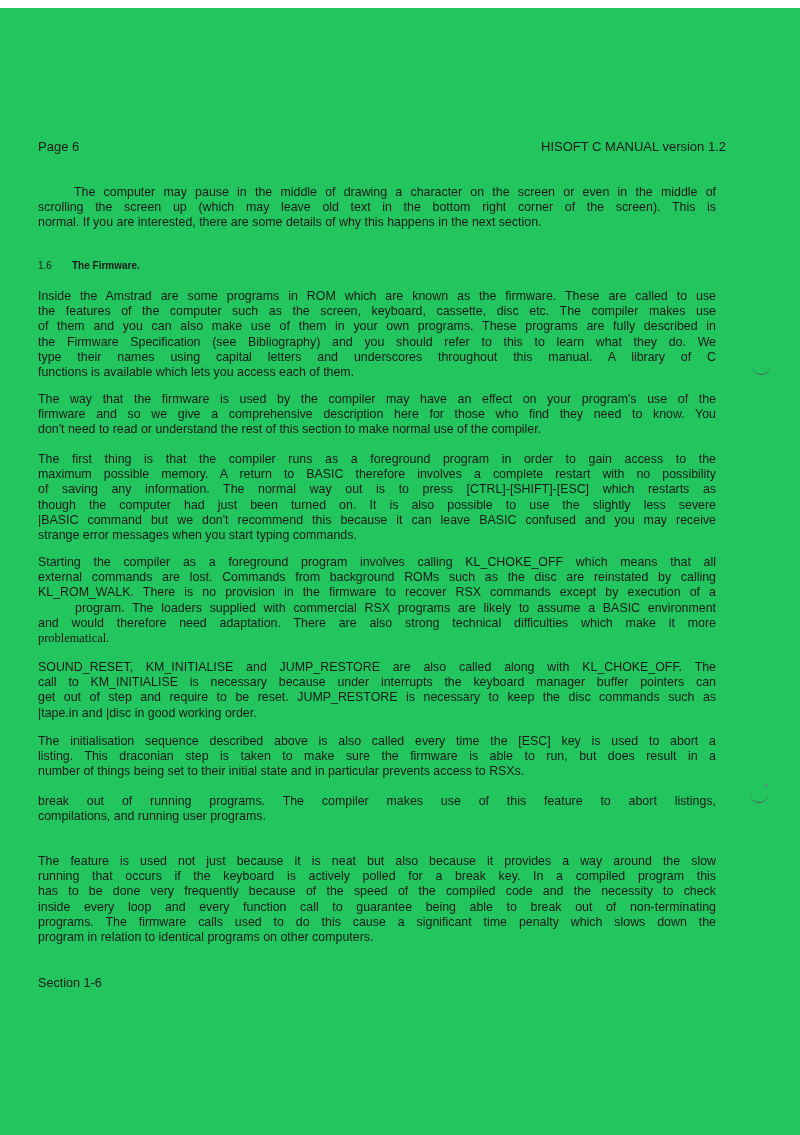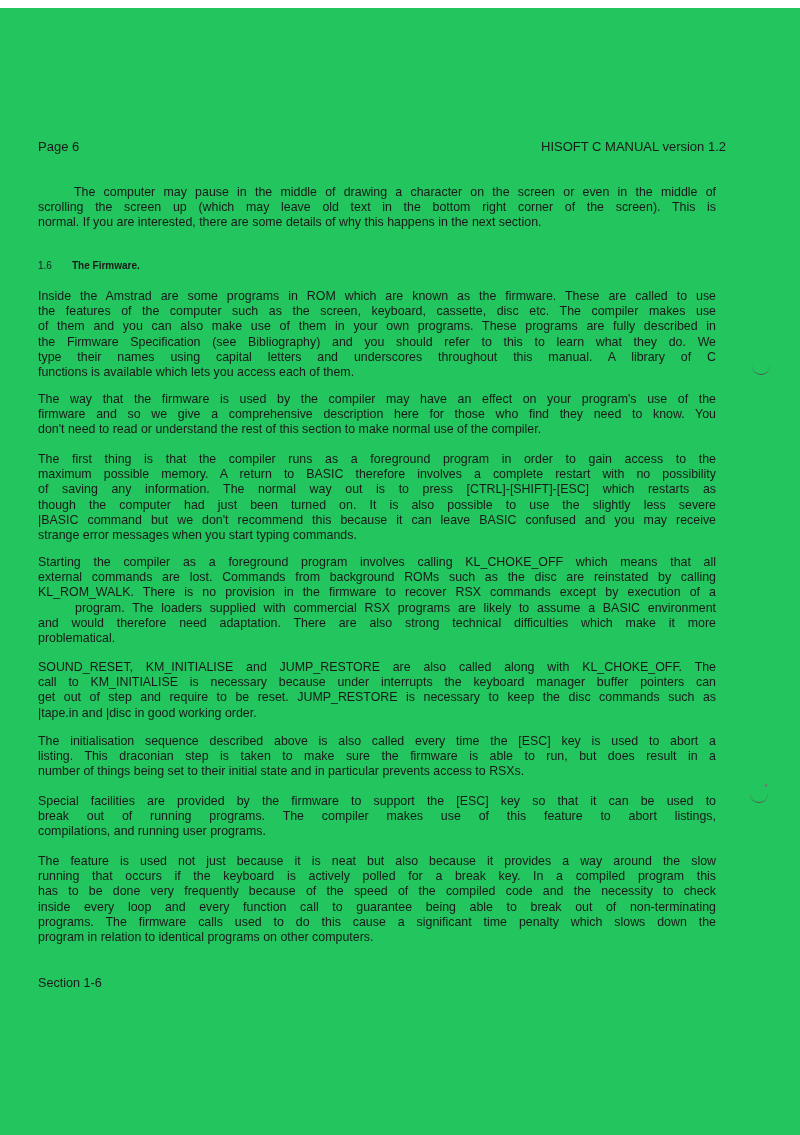--- a/index.html
+++ b/index.html
@@ -58,35 +58,34 @@
       <span class="line" style="display: block; width: auto;">though the computer had just been turned on.  It is also possible to use the slightly less severe</span>
       <span class="line" style="display: block; width: auto;">|BASIC command but we don't recommend this because it can leave BASIC confused and you may receive</span>
       <span class="line last" style="display: block; width: auto;">strange error messages when you start typing commands.</span>
     </div>
   <div class="block" style="top:547px;">
       <span class="line" style="display: block; width: auto;">Starting the compiler as a foreground program involves calling KL_CHOKE_OFF which means that all</span>
       <span class="line" style="display: block; width: auto;">external commands are lost.  Commands from background ROMs such as the disc are reinstated by calling</span>
       <span class="line" style="display: block; width: auto;">KL_ROM_WALK.  There is no provision in the firmware to recover RSX commands except by execution of a</span>
       <span class="line" style="display: block; width: auto; padding-left: 37px;">program.  The loaders supplied with commercial RSX programs are likely to assume a BASIC environment</span>
       <span class="line" style="display: block; width: auto;">and would therefore need adaptation.  There are also strong technical difficulties which make it more</span>
-      <span class="line last" style="display: block; width: auto;">problematical.</span>
+      <span class="line last" style="display: block; width: auto; font-family: Liberation Serif, serif;">problematical.</span>
     </div>
   <div class="block" style="top:652px;">
       <span class="line" style="display: block; width: auto;">SOUND_RESET, KM_INITIALISE and JUMP_RESTORE are also called along with KL_CHOKE_OFF. The</span>
       <span class="line" style="display: block; width: auto;">call to KM_INITIALISE is necessary because under interrupts the keyboard manager buffer pointers can</span>
       <span class="line" style="display: block; width: auto;">get out of step and require to be reset.  JUMP_RESTORE is necessary to keep the disc commands such as</span>
       <span class="line last" style="display: block; width: auto;">|tape.in and |disc in good working order.</span>
     </div>
   <div class="block" style="top:726px;">
       <span class="line" style="display: block; width: auto;">The initialisation sequence described above is also called every time the [ESC] key is used to abort a</span>
       <span class="line" style="display: block; width: auto;">listing.  This draconian step is taken to make sure the firmware is able to run, but does result in a</span>
       <span class="line last" style="display: block; width: auto;">number of things being set to their initial state and in particular prevents access to RSXs.</span>
     </div>
   <div class="block" style="top:786px;">
-      <span class="line" style="display: block; width: auto;">Special facilities are provided by the firmware to support the [ESC] key so that it can be used to</span>
       <span class="line" style="display: block; width: auto;">break out of running programs.  The compiler makes use of this feature to abort listings,</span>
       <span class="line last" style="display: block; width: auto;">compilations, and running user programs.</span>
     </div>
   <div class="block" style="top:846px;">
       <span class="line" style="display: block; width: auto;">The feature is used not just because it is neat but also because it provides a way around the slow</span>
       <span class="line" style="display: block; width: auto;">running that occurs if the keyboard is actively polled for a break key.  In a compiled program this</span>
       <span class="line" style="display: block; width: auto;">has to be done very frequently because of the speed of the compiled code and the necessity to check</span>
       <span class="line" style="display: block; width: auto;">inside every loop and every function call to guarantee being able to break out of non-terminating</span>
       <span class="line" style="display: block; width: auto;">programs.  The firmware calls used to do this cause a significant time penalty which slows down the</span>
       <span class="line last" style="display: block; width: auto;">program in relation to identical programs on other computers.</span>

